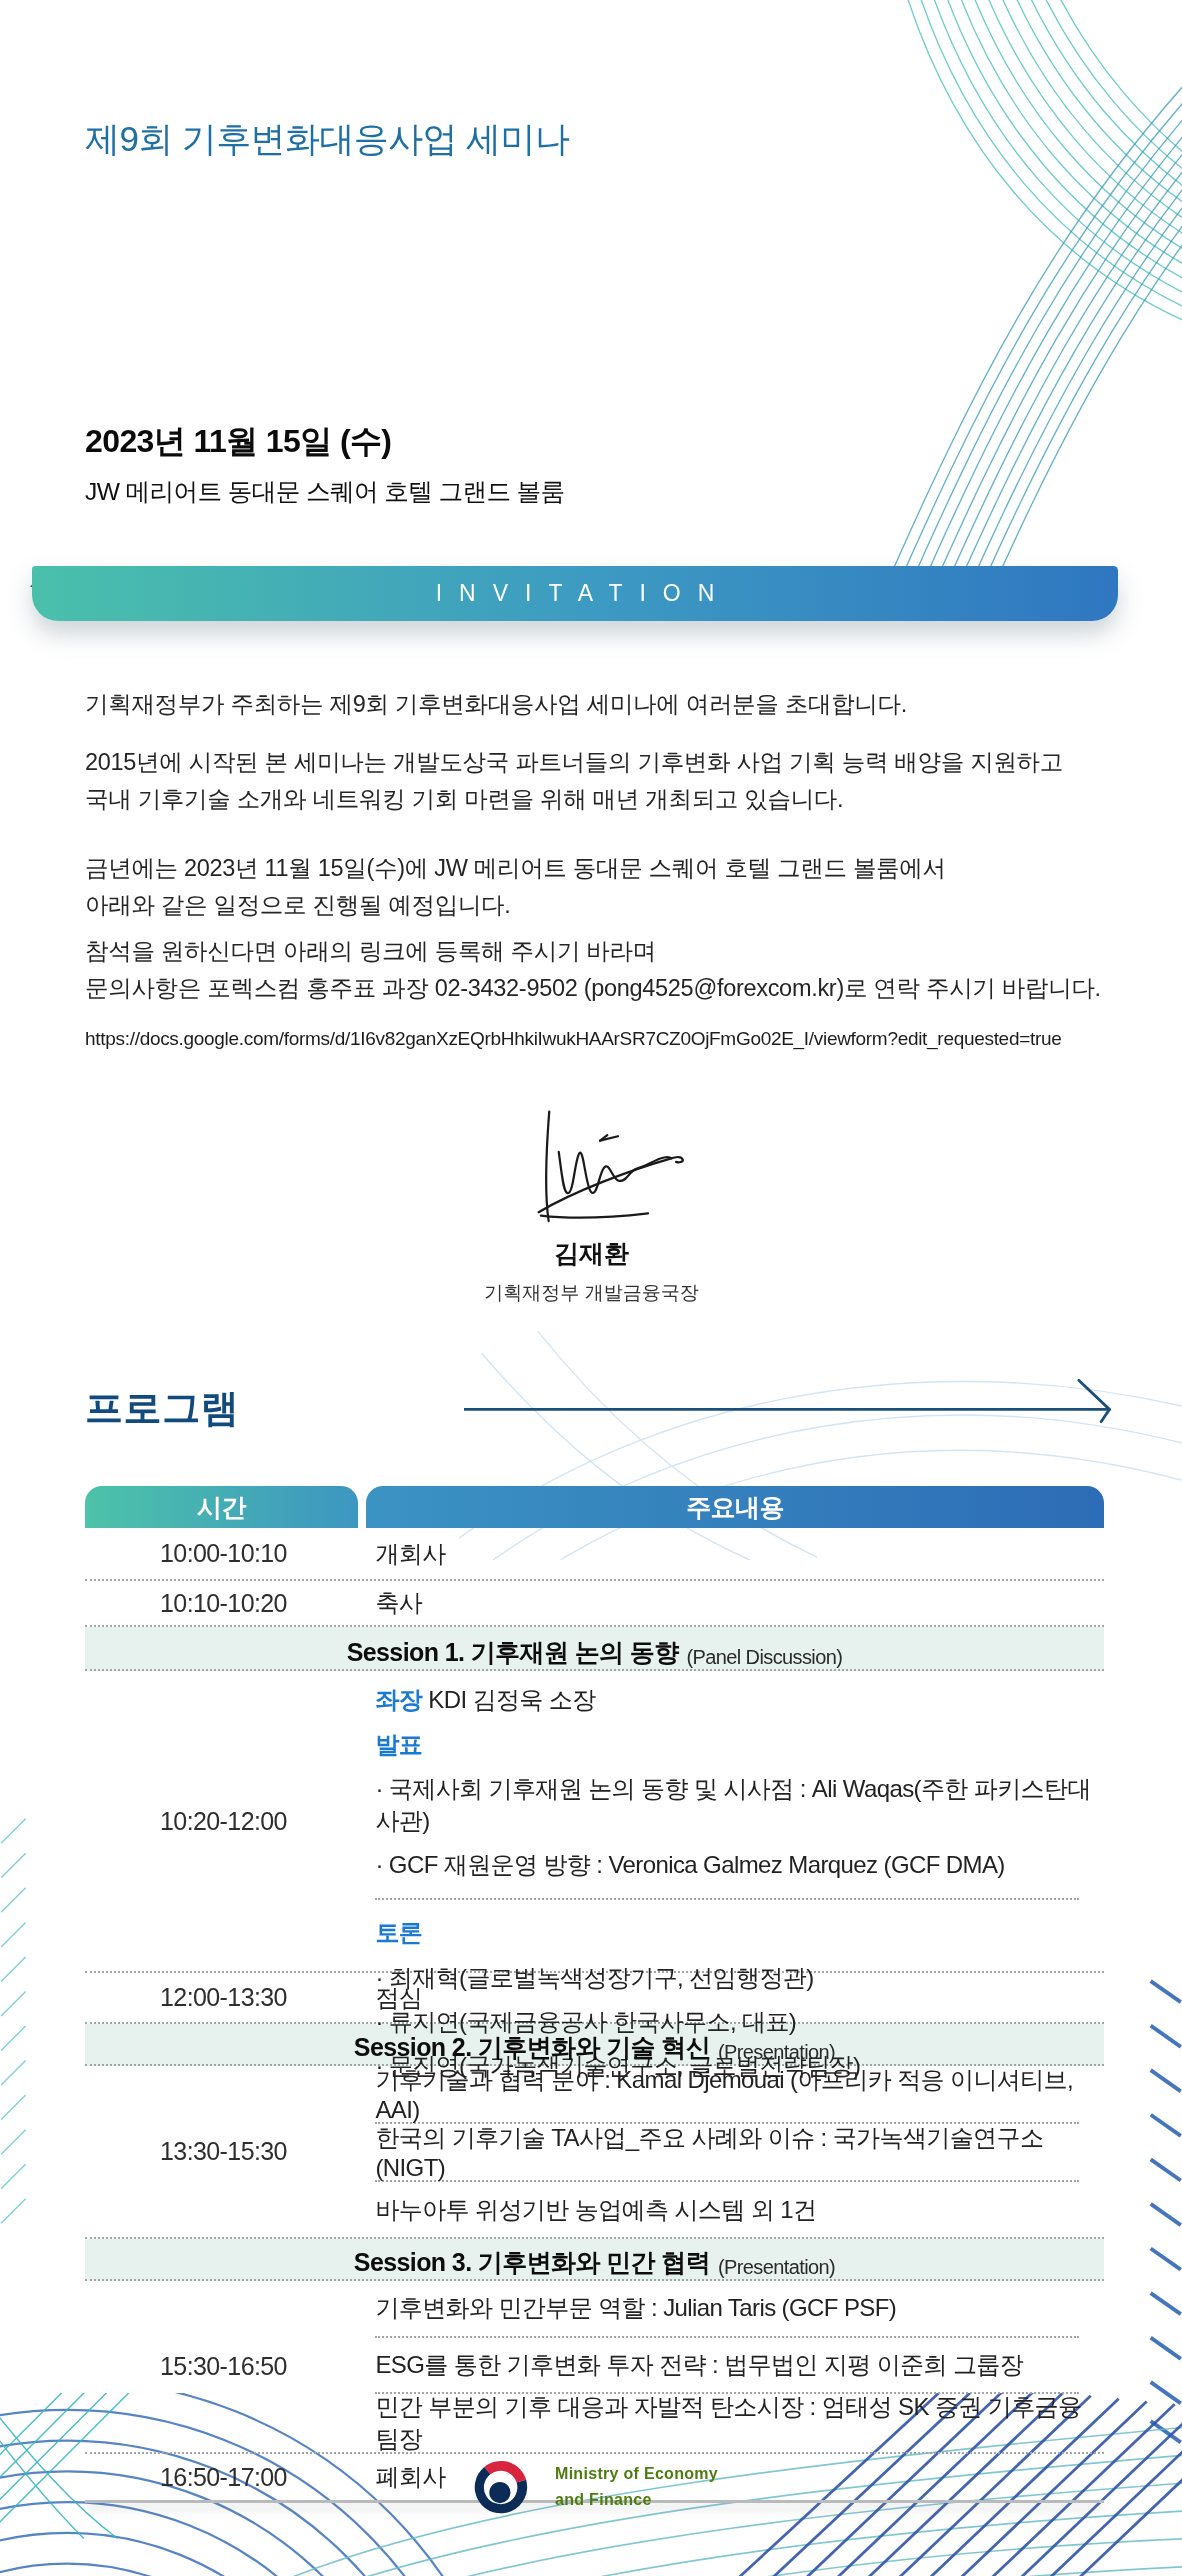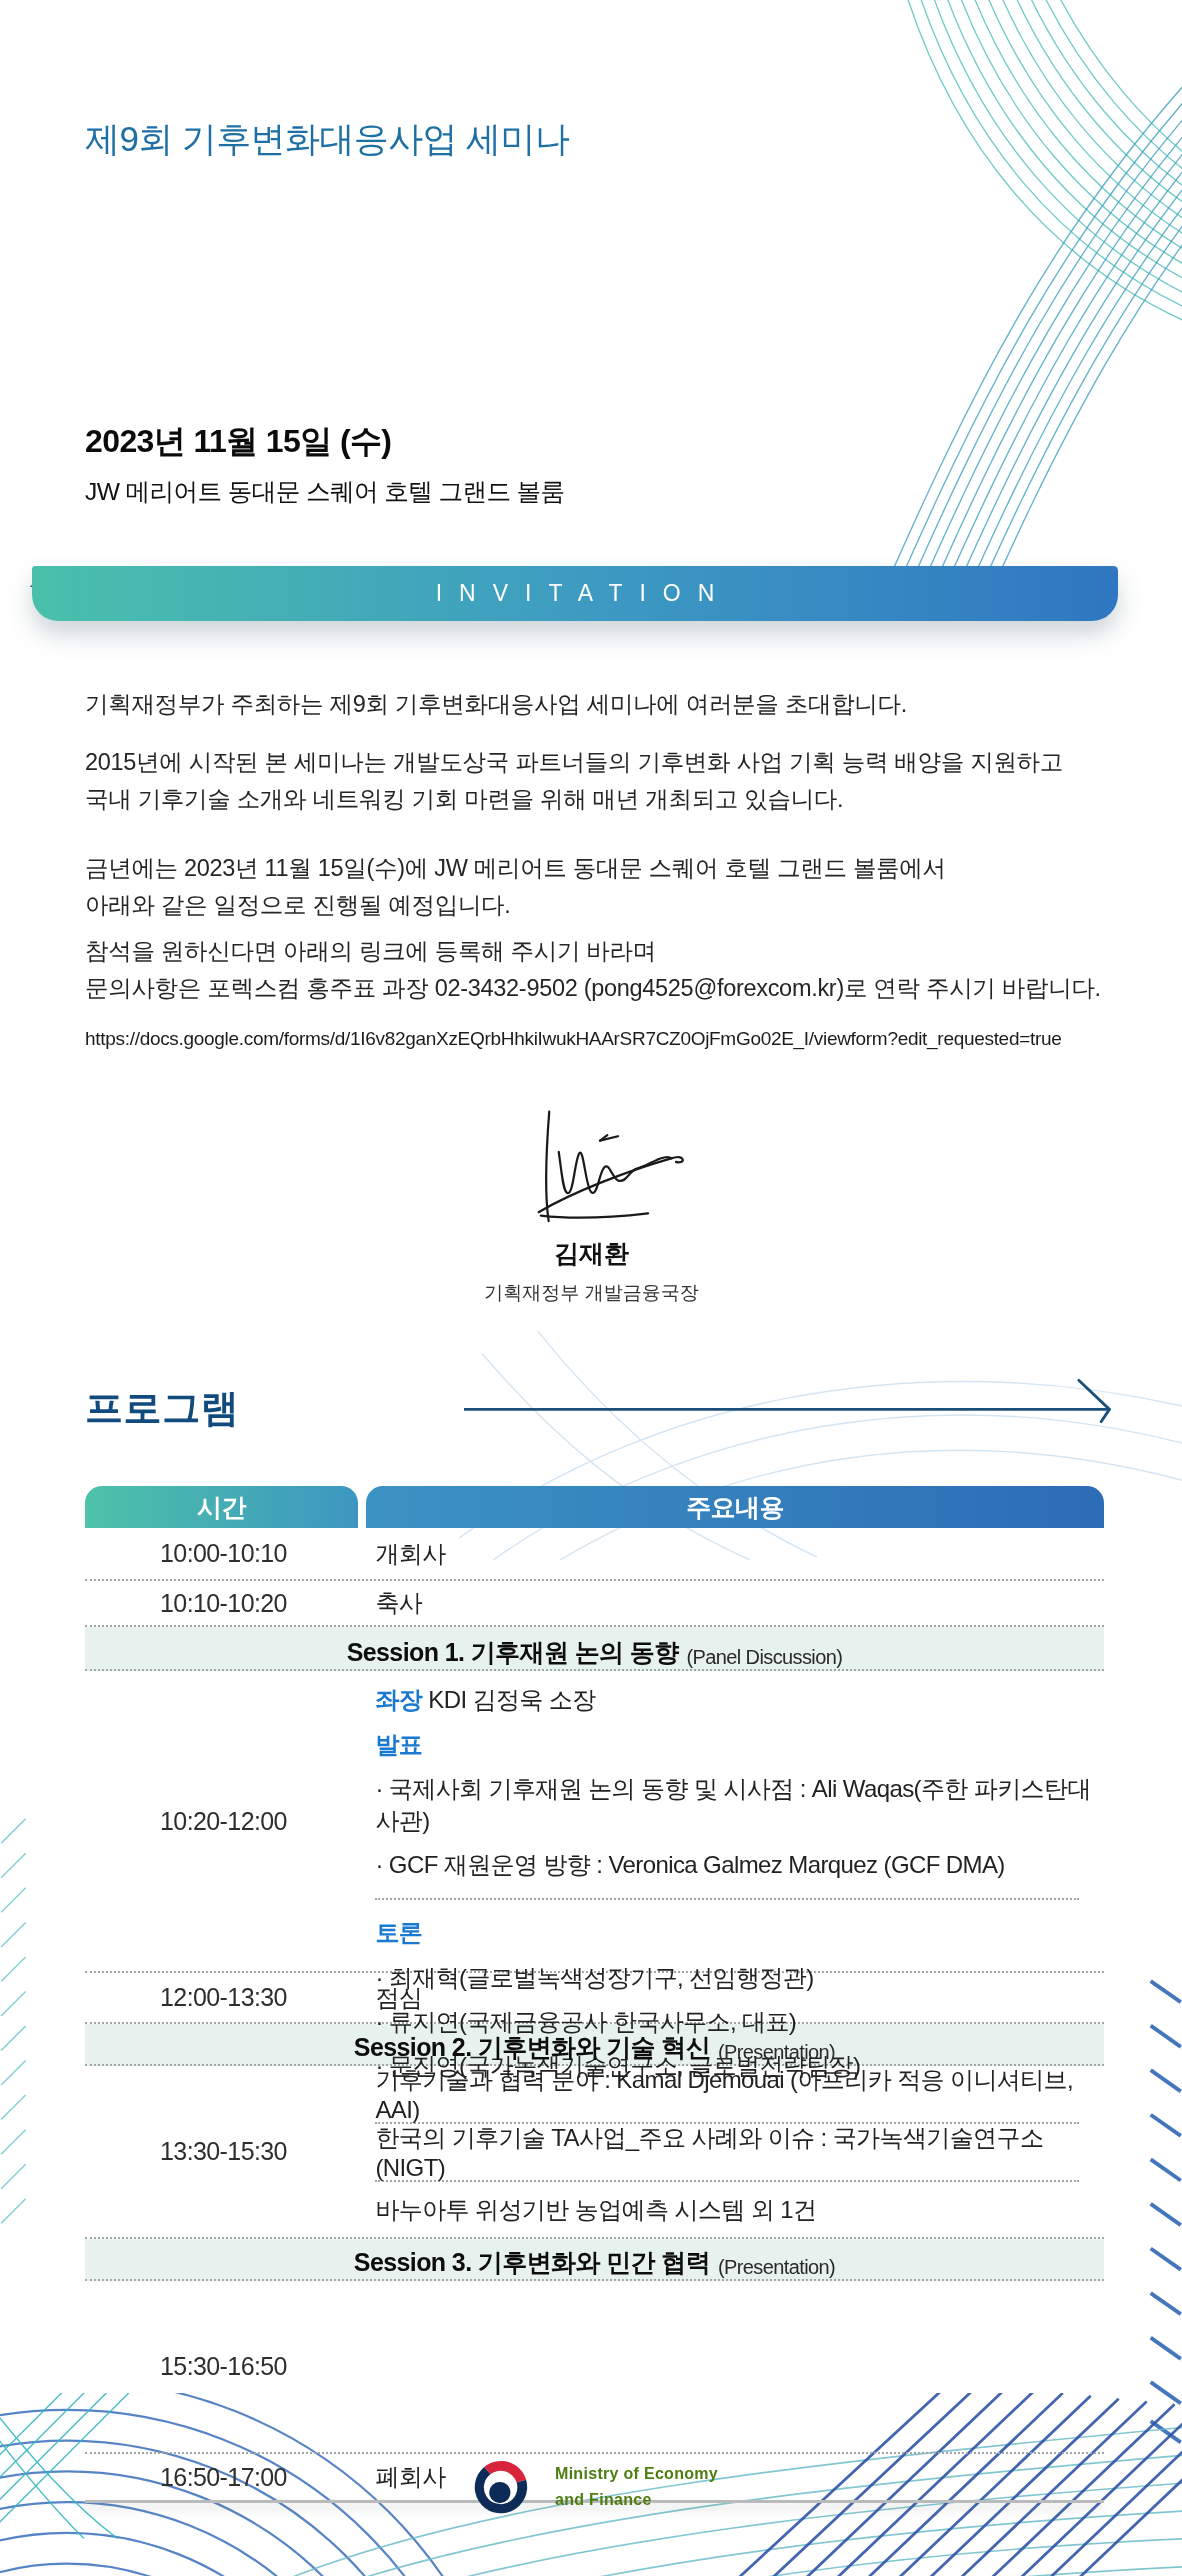--- a/index.html
+++ b/index.html
@@ -329,20 +329,25 @@
       </div>
     </div>
 
     <div class="row session" style="height:42px">
       <span class="session-title">Session 3. 기후변화와 민간 협력</span>
       <span class="session-tag">(Presentation)</span>
     </div>
 
     <div class="row block b-items">
       <div class="time">15:30-16:50</div>
+      <div class="bcontent">
+        <div class="item divided">기후변화와 민간부문 역할 :  Julian Taris (GCF PSF)</div>
+        <div class="item divided">ESG를 통한 기후변화 투자 전략 : 법무법인 지평 이준희 그룹장</div>
+        <div class="item">민간 부분의 기후 대응과 자발적 탄소시장 : 엄태성 SK 증권 기후금융팀장</div>
+      </div>
     </div>
 
     <div class="row r-last">
       <div class="time">16:50-17:00</div>
       <div class="content">폐회사</div>
     </div>
     <div class="solid-bottom"></div>
   </div>
 
   <div class="footer">

